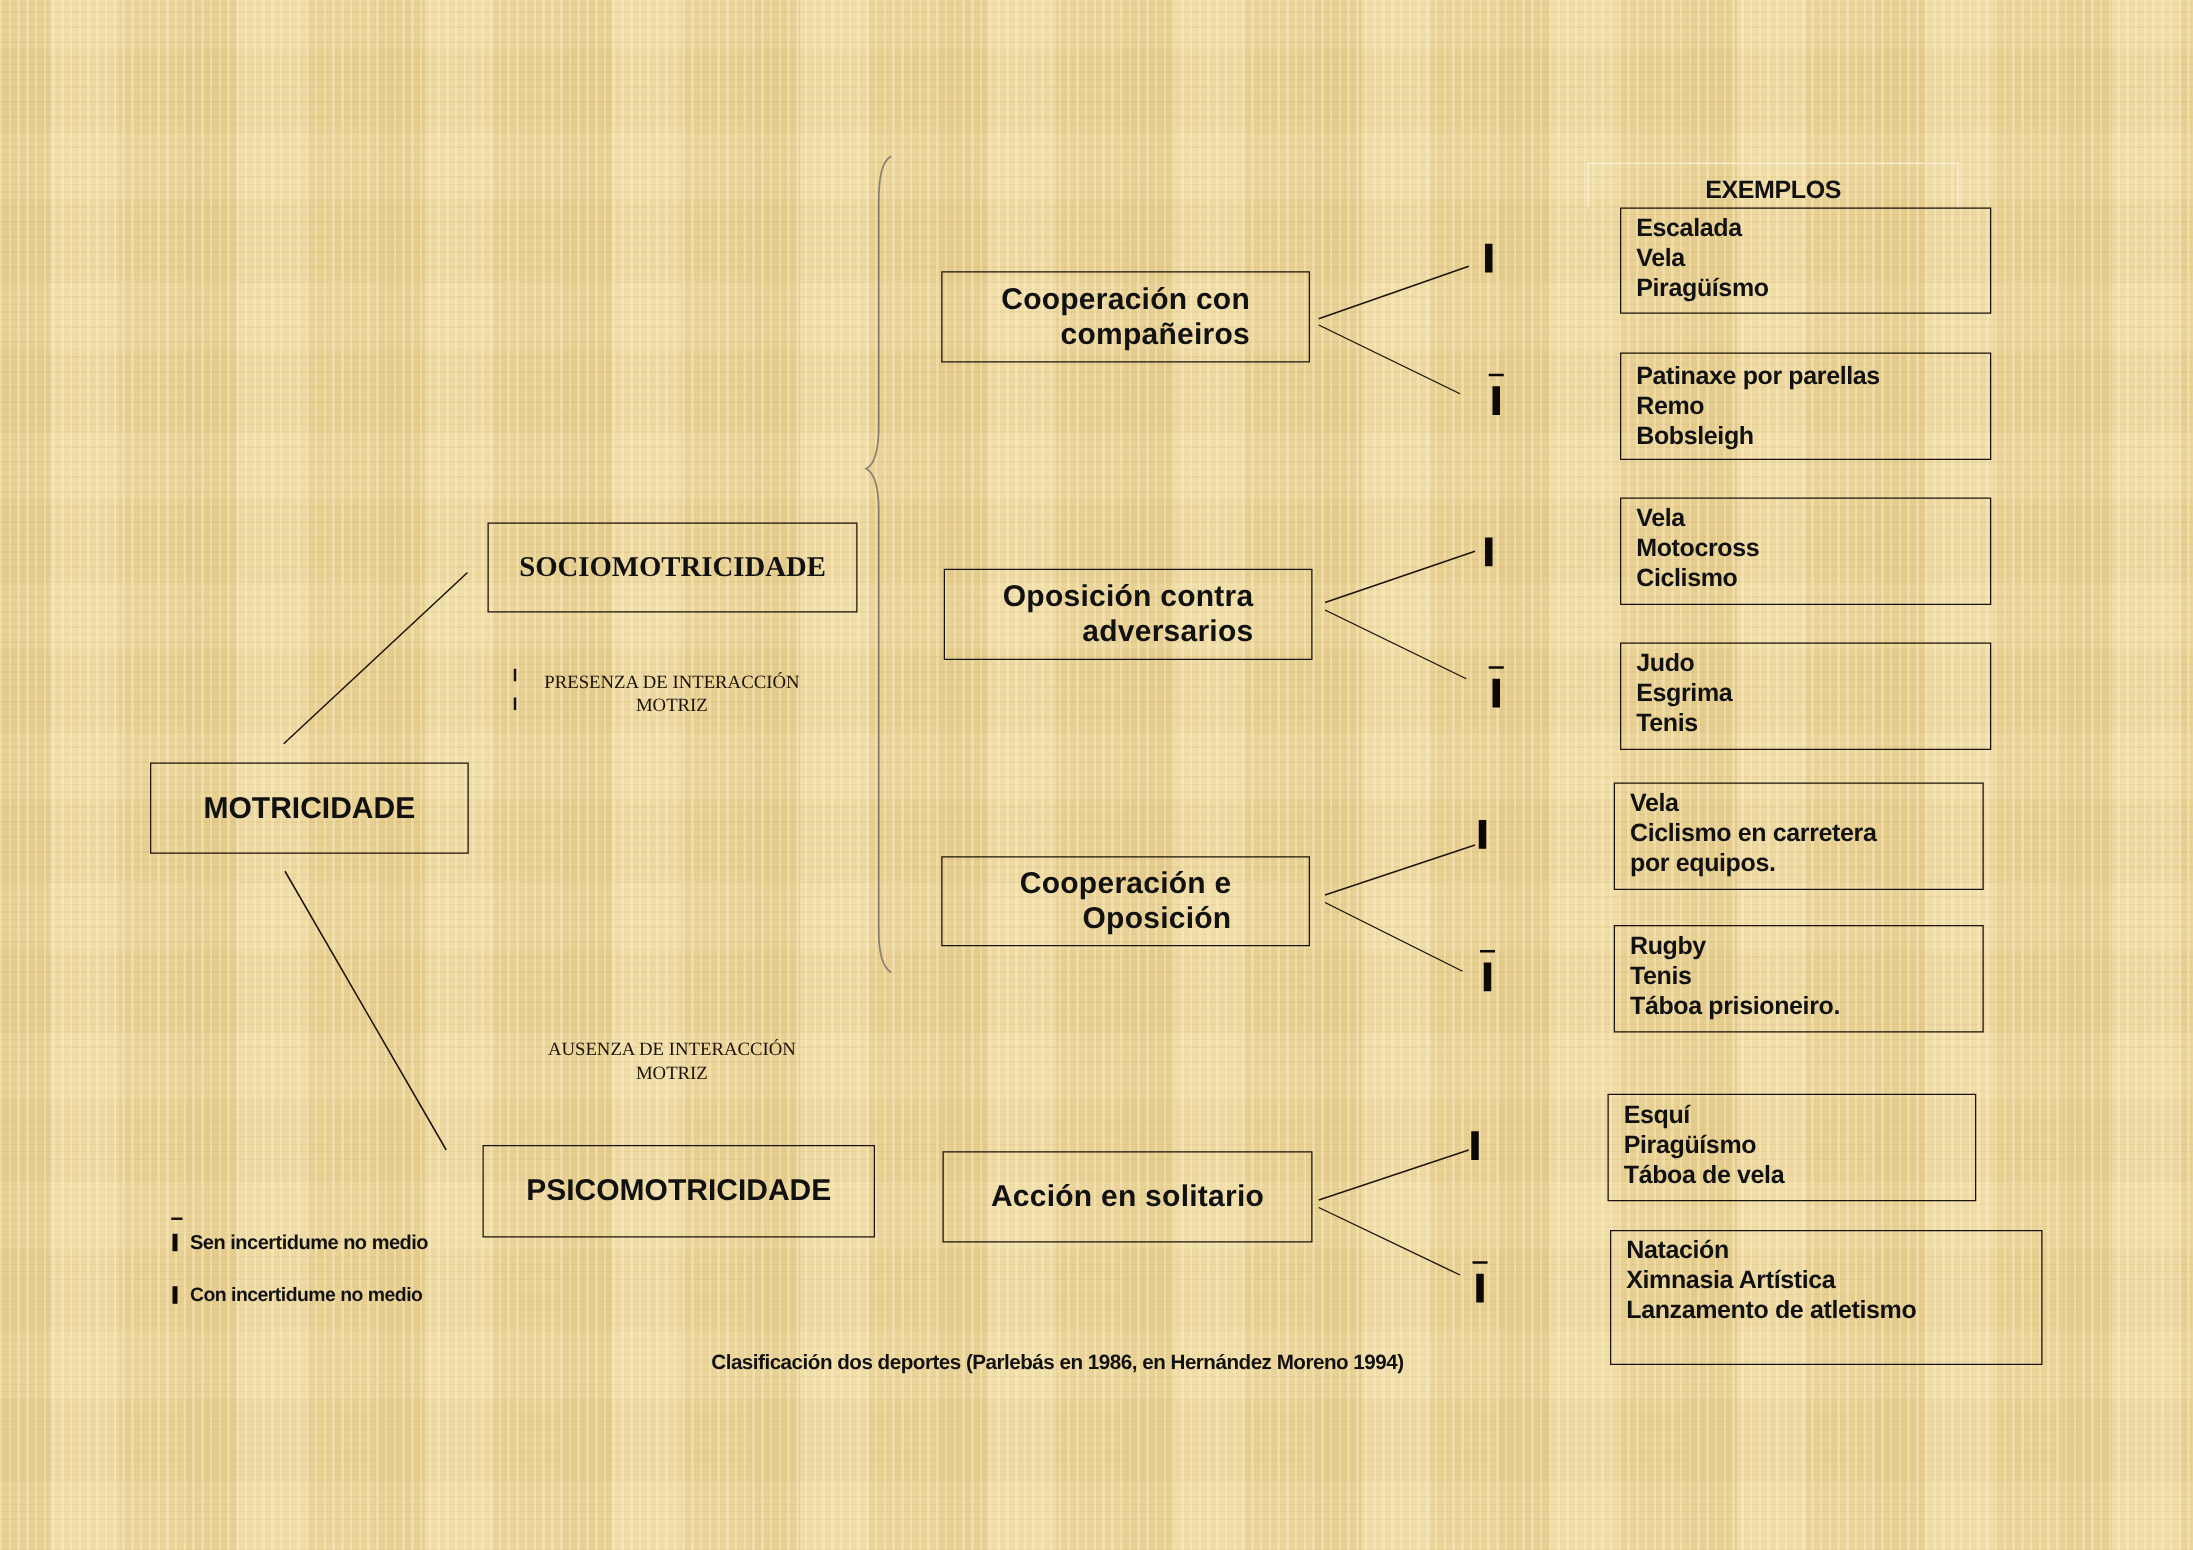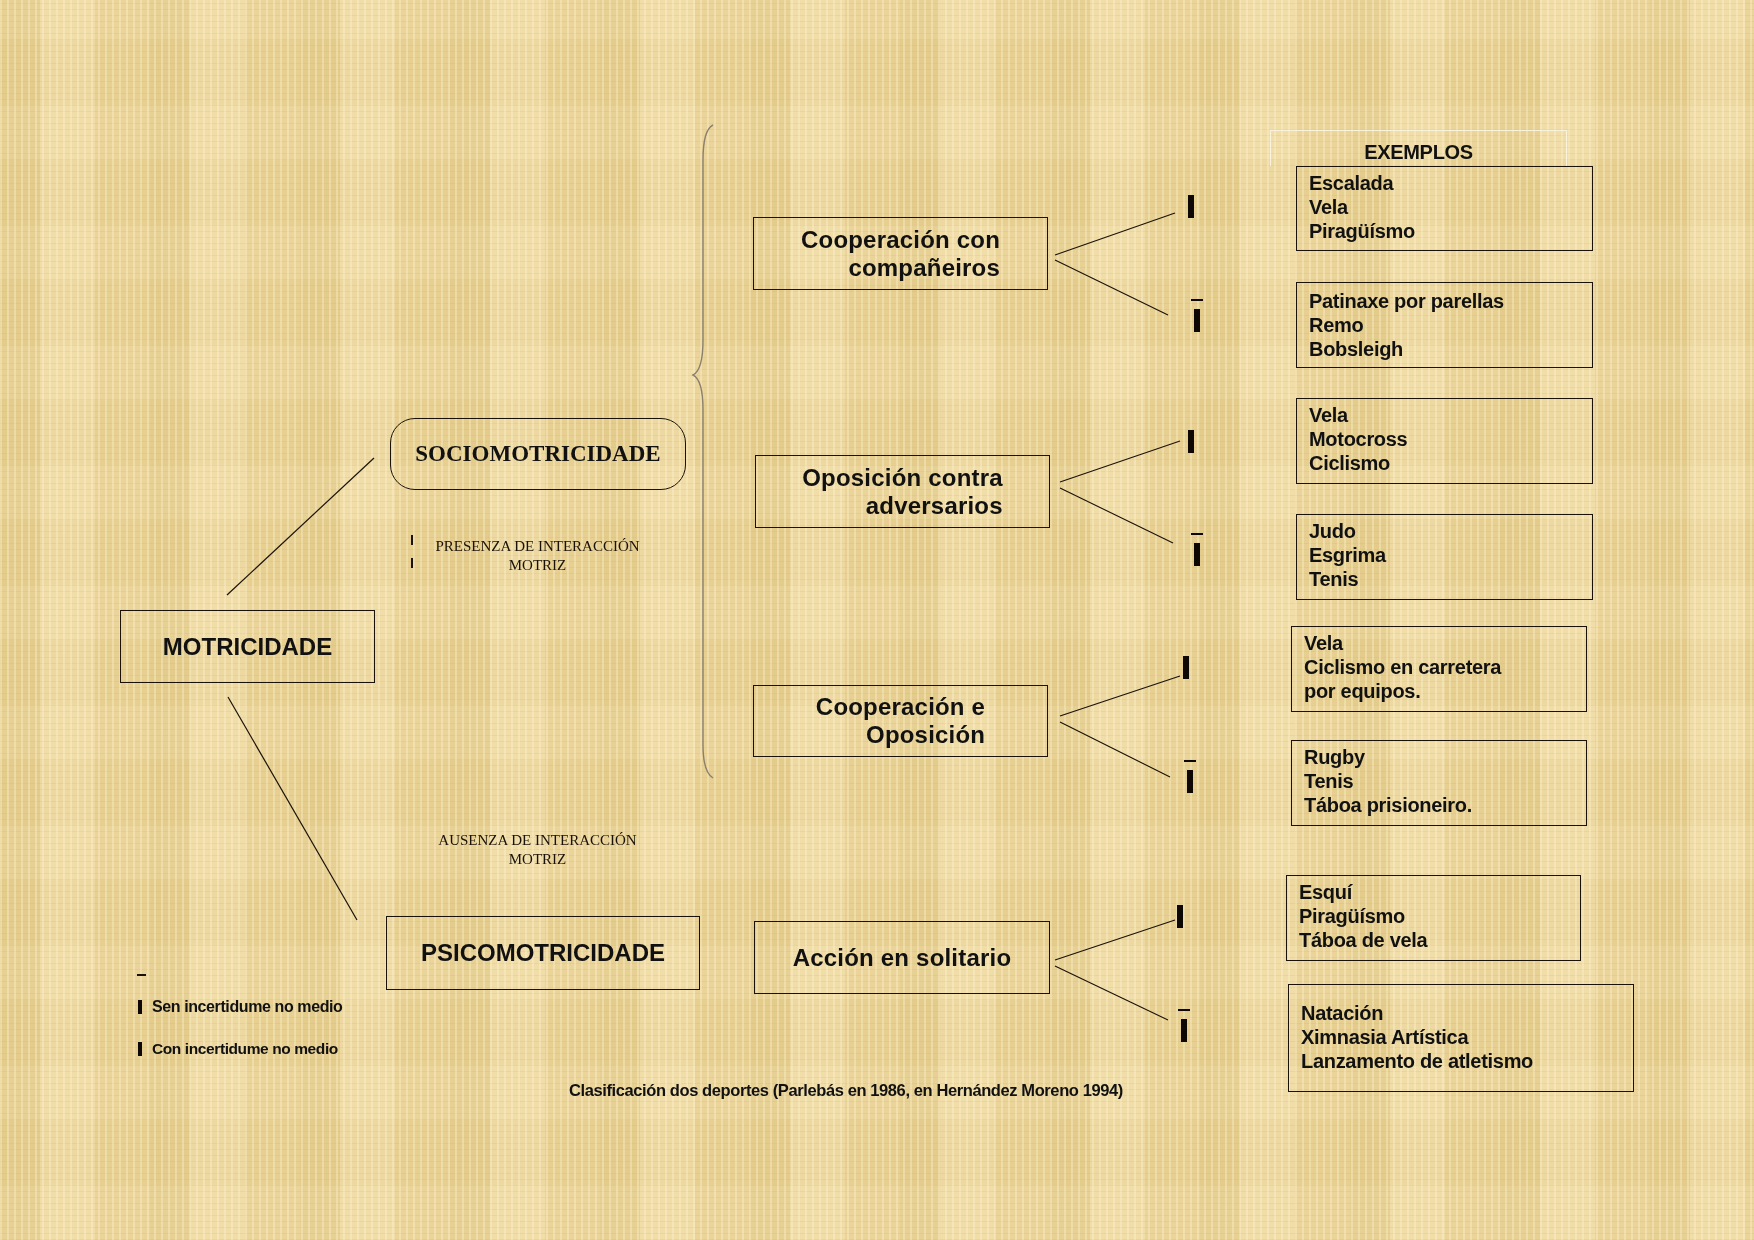--- a/index.html
+++ b/index.html
@@ -36,21 +36,21 @@
     }
     .note {
       position: absolute; font-family: "Liberation Serif", serif;
       font-size: 15px; line-height: 19px; text-align: center; color: #1a1208;
     }
     .ibar { position: absolute; width: 6px; height: 23px; background: #0d0804; }
     .ibar-over { position: absolute; height: 1.5px; width: 12px; background: #0d0804; }
     svg.lines { position: absolute; left: 0; top: 0; }
     .legend-item {
       position: absolute; font-family: "Liberation Sans", sans-serif;
-      font-weight: bold; font-size: 16px; letter-spacing: -0.4px; white-space: nowrap; margin-top: 12px;
+      font-weight: bold; font-size: 16px; letter-spacing: -0.4px; white-space: nowrap;
     }
     .legend-bar { display: inline-block; width: 4px; height: 14px; background: #0d0804; margin-right: 10px; vertical-align: -2px; }
     .caption {
       position: absolute; font-family: "Liberation Sans", sans-serif; font-weight: bold;
       font-size: 16.5px; letter-spacing: -0.4px; white-space: nowrap;
     }
   </style>
 </head>
 <body>
 
@@ -71,21 +71,21 @@
   <line x1="1060" y1="722" x2="1170" y2="777" stroke="#1a1208" stroke-width="1.1"></line>
 
   <line x1="1055" y1="960" x2="1175" y2="920" stroke="#1a1208" stroke-width="1.1"></line>
   <line x1="1055" y1="966" x2="1168" y2="1020" stroke="#1a1208" stroke-width="1.1"></line>
 </svg>
 
 <div class="box sans-bold" style="left:120px; top:610px; width:255px; height:73px; font-size:24px;">
   <span>MOTRICIDADE</span>
 </div>
 
-<div class="box serif-bold" style="left:390px; top:418px; width:296px; height:72px; font-size:23px;border-radius:25px;">
+<div class="box serif-bold" style="left:390px; top:418px; width:296px; height:72px; font-size:23px;">
   <span>SOCIOMOTRICIDADE</span>
 </div>
 <div style="position:absolute; left:411px; top:535px; width:2px; height:10px; background:#1a1208;"></div>
 <div style="position:absolute; left:411px; top:558px; width:2px; height:10px; background:#1a1208;"></div>
 <div class="note" style="left:415px; top:537px; width:245px;">
   <div>PRESENZA DE INTERACCIÓN</div>
   <div>MOTRIZ</div>
 </div>
 
 <div class="note" style="left:415px; top:831px; width:245px;">
@@ -166,21 +166,21 @@
 <div class="ex-box" style="left:1263px; top:740px; width:296px; height:86px; padding-top:4px;">
   <div class="ex-item">Rugby</div>
   <div class="ex-item">Tenis</div>
   <div class="ex-item">Táboa prisioneiro.</div>
 </div>
 <div class="ex-box" style="left:1258px; top:875px; width:295px; height:86px; padding-top:4px;">
   <div class="ex-item">Esquí</div>
   <div class="ex-item">Piragüísmo</div>
   <div class="ex-item">Táboa de vela</div>
 </div>
-<div class="ex-box" style="left:1260px; top:984px; width:346px; height:108px; padding-top:16px;">
+<div class="ex-box" style="left:1260px; top:984px; width:346px; height:108px; padding-top:3px;">
   <div class="ex-item">Natación</div>
   <div class="ex-item">Ximnasia Artística</div>
   <div class="ex-item">Lanzamento de atletismo</div>
 </div>
 
 <div style="position:absolute; left:137px; top:974px; width:9px; height:1.5px; background:#1a1208;"></div>
 <div class="legend-item" style="left:138px; top:986px;">
   <span class="legend-bar"></span><span>Sen incertidume no medio</span>
 </div>
 <div class="legend-item" style="left:138px; top:1028px; font-weight:bold; font-size:15.5px;">

